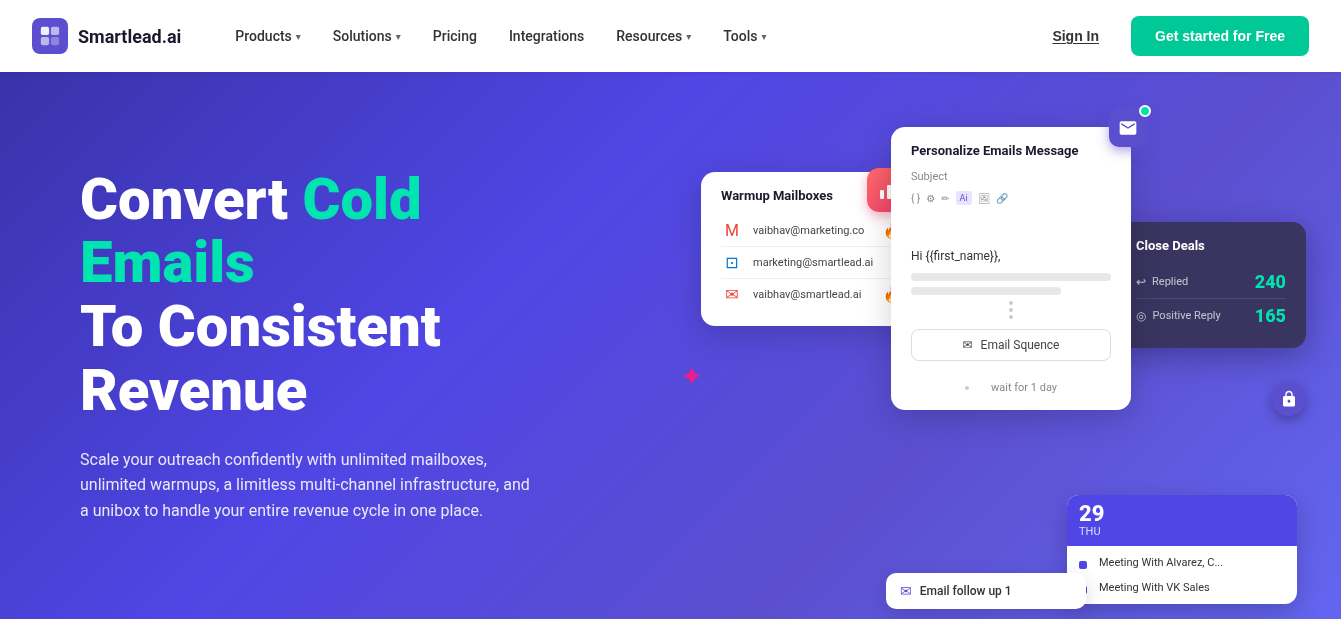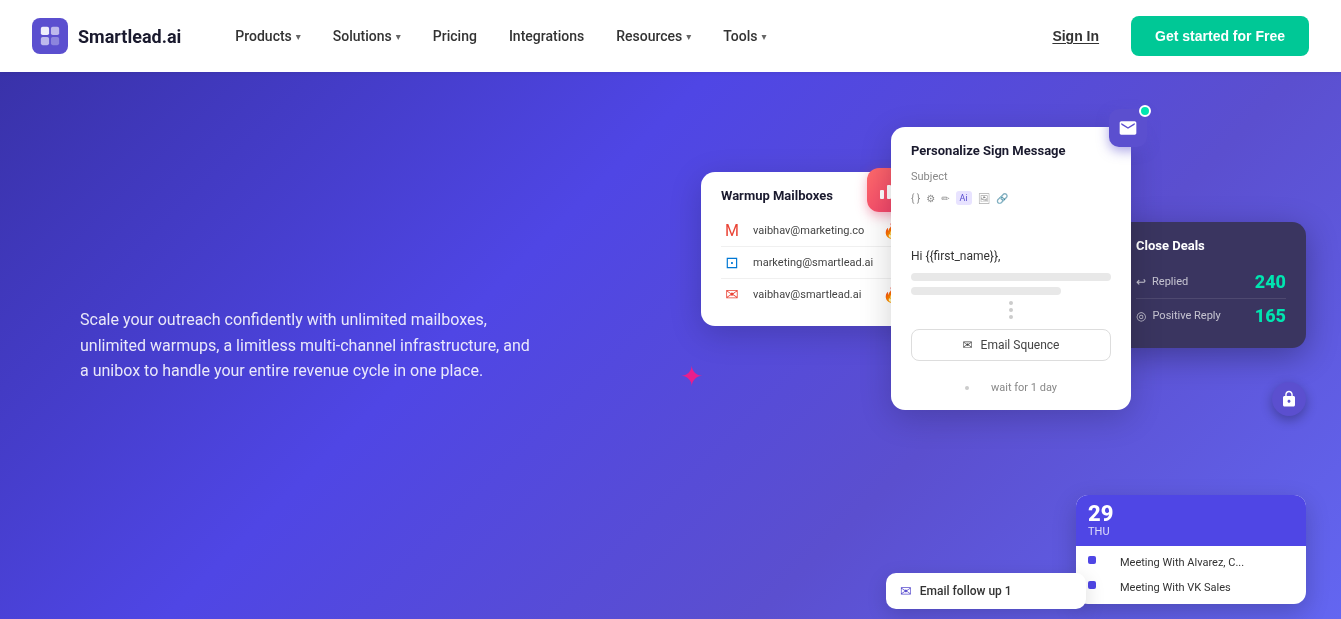--- a/index.html
+++ b/index.html
@@ -170,21 +170,21 @@
     .cal-header {
       background: #4f46e5; padding: 8px 12px;
       display: flex; align-items: center; gap: 10px;
     }
     .cal-date {
       font-size: 22px; font-weight: 800; color: #fff; line-height: 1;
     }
     .cal-day { font-size: 11px; color: rgba(255,255,255,0.8); }
     .cal-items { padding: 4px 0; }
     .cal-item {
-      display: flex; align-items: flex-start; gap: 24px; padding: 6px 12px;
+      display: flex; align-items: flex-end; gap: 12px; padding: 6px 12px;
     }
     .cal-dot { width: 8px; height: 8px; background: #4f46e5; border-radius: 2px; flex-shrink: 0; }
     .cal-item-text { font-size: 11px; color: #333; }
 
     
     .email-followup-card {
       position: absolute; left: 200px; bottom: 5px;
       background: #fff; border-radius: 10px; padding: 10px 14px;
       display: flex; align-items: center; gap: 8px;
       box-shadow: 0 6px 20px rgba(0,0,0,0.15);
@@ -254,20 +254,25 @@
 
   <div class="nav-right">
     <button class="sign-in-btn">Sign In</button>
     <button class="get-started-btn">Get started for Free</button>
   </div>
 </nav>
 
 <section class="hero">
 
   <div class="hero-content">
+    <h1 class="hero-title">
+      <span>Convert </span><span class="hero-title-highlight">Cold Emails</span><br>
+      <span>To Consistent</span><br>
+      <span>Revenue</span>
+    </h1>
     <p class="hero-subtitle">Scale your outreach confidently with unlimited mailboxes, unlimited warmups, a limitless multi-channel infrastructure, and a unibox to handle your entire revenue cycle in one place.</p>
   </div>
 
   <div class="star-shape">✦</div>
 
   <div class="ui-cards">
 
     <div class="warmup-card" style="position:absolute; left:20px; top:100px;">
       <div style="position:relative;">
         <div class="warmup-icon">
@@ -305,21 +310,21 @@
     <div class="personalize-card" style="position:absolute; left:210px; top:55px; z-index:6;">
 
       <div style="position:absolute; top:-18px; right:-16px; width:38px; height:38px; background:#5b4fcf; border-radius:10px; display:flex; align-items:center; justify-content:center; box-shadow: 0 4px 12px rgba(91,79,207,0.5);">
         <svg width="20" height="20" viewBox="0 0 24 24" fill="white">
           <path d="M20 4H4c-1.1 0-2 .9-2 2v12c0 1.1.9 2 2 2h16c1.1 0 2-.9 2-2V6c0-1.1-.9-2-2-2zm0 4l-8 5-8-5V6l8 5 8-5v2z"></path>
         </svg>
         <div style="position:absolute; top:-4px; right:-4px; width:12px; height:12px; background:#00e5b0; border-radius:50%; border:2px solid white;"></div>
       </div>
 
       <div class="personalize-header">
-        <span class="personalize-title">Personalize Sign Message</span>
+        <span class="personalize-title">Personalize Emails Message</span>
       </div>
 
       <div class="subject-label">Subject</div>
 
       <div class="toolbar-row">
         <span class="toolbar-btn">{ }</span>
         <span class="toolbar-btn">⚙</span>
         <span class="toolbar-btn">✏</span>
         <span class="toolbar-btn" style="font-size:9px; background:#e8e3ff; color:#5b4fcf; padding:2px 4px; border-radius:3px;">Ai</span>
         <span class="toolbar-btn">🖼</span>
@@ -363,21 +368,21 @@
 
       <div class="stat-row">
         <div class="stat-label">
           <span style="font-size:12px;">◎</span>
           <span>Positive Reply</span>
         </div>
         <span class="stat-value">165</span>
       </div>
     </div>
 
-    <div class="calendar-card" style="position:absolute; right:55px; bottom:15px;">
+    <div class="calendar-card" style="position:absolute; right:64px; bottom:15px;">
       <div class="cal-header">
         <div>
           <div class="cal-date">29</div>
           <div class="cal-day">THU</div>
         </div>
       </div>
       <div class="cal-items">
         <div class="cal-item">
           <div class="cal-dot"></div>
           <span class="cal-item-text">Meeting With Alvarez, C...</span>

